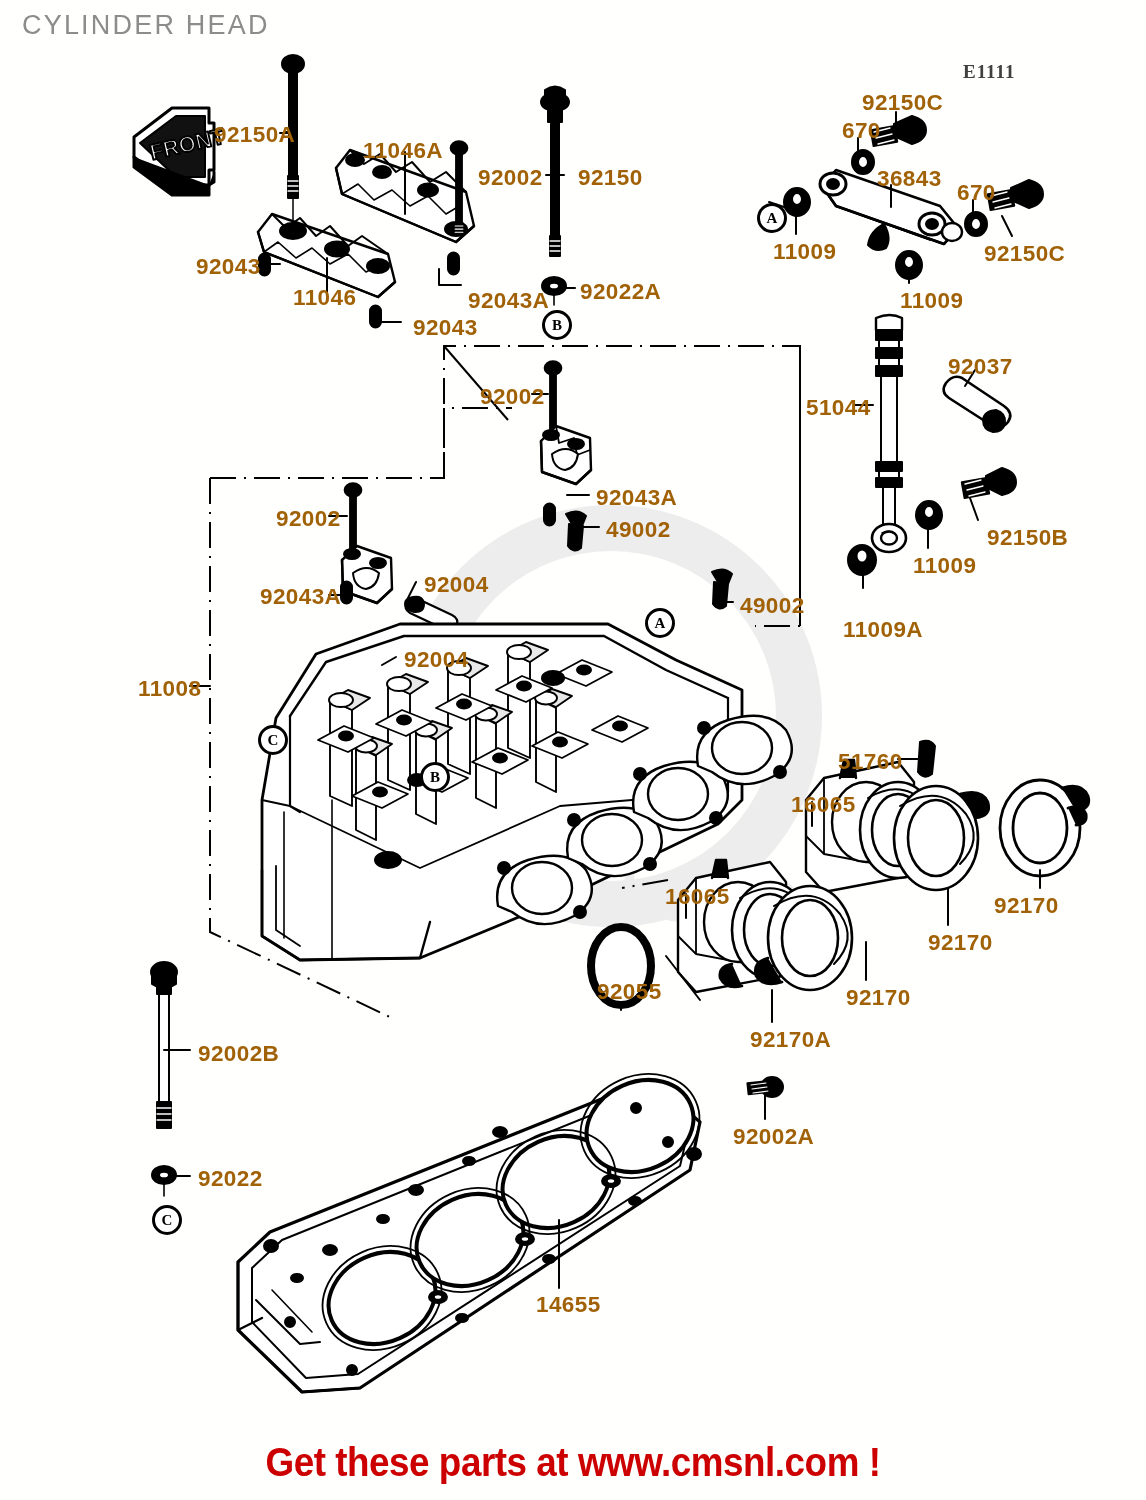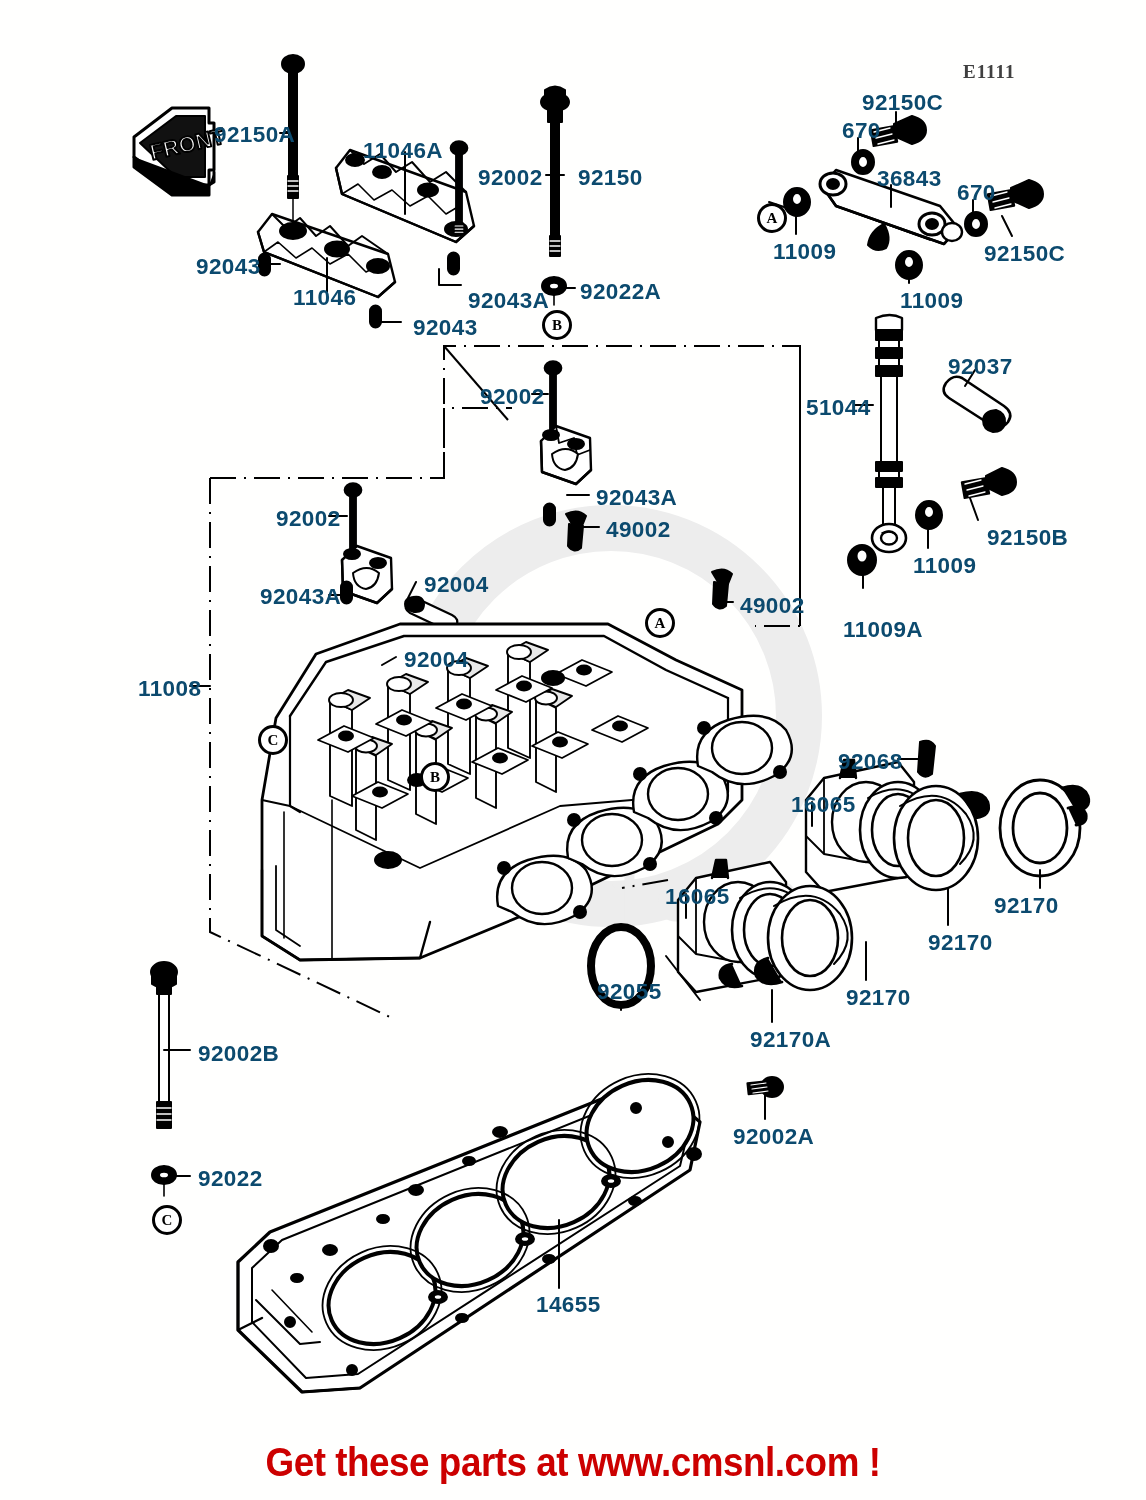--- a/index.html
+++ b/index.html
@@ -9,41 +9,42 @@
 
   .title{position:absolute;left:22px;top:10px;font-size:27px;letter-spacing:2.2px;
          color:#8c8c8c;font-weight:400;font-family:"Liberation Sans",sans-serif;}
   .ecode{position:absolute;left:963px;top:61px;font-size:19px;color:#404040;
          font-family:"Liberation Serif",serif;font-weight:700;letter-spacing:1px;}
   .footer{position:absolute;left:0;top:1440px;width:1146px;text-align:center;
           color:#cc0000;font-size:40px;font-weight:700;letter-spacing:-0.5px;
           font-family:"Liberation Sans",sans-serif;transform:scaleX(.92);}
 
   
-  .lbl{position:absolute;font-size:22.5px;font-weight:700;color:#0c4a6e;
+  .lbl{position:absolute;font-size:22.5px;font-weight:700;color:#a16207;
        white-space:nowrap;letter-spacing:.4px;line-height:1;
        font-family:"Liberation Sans",sans-serif;}
 
   
   .circ{position:absolute;border:3px solid #000;border-radius:50%;
         width:24px;height:24px;display:flex;align-items:center;justify-content:center;
         font-size:15px;font-weight:700;background:#fff;color:#000;
         font-family:"Liberation Serif",serif;}
   svg.ov{position:absolute;left:0;top:0;width:1146px;height:1500px;overflow:visible;}
 
   .wm{position:absolute;color:#ededed;font-weight:700;pointer-events:none;}
 </style>
 </head>
 <body>
 
 <div id="stage">
 
   <div class="wm" style="left:400px;top:505px;width:330px;height:330px;border:46px solid #ededed;border-radius:50%;"></div>
   <div class="wm" style="left:262px;top:855px;font-size:72px;letter-spacing:-2px;font-family:'Liberation Sans',sans-serif;">www.cmsnl.com</div>
 
+  <div class="title">CYLINDER HEAD</div>
   <div class="ecode">E1111</div>
   <div class="footer">Get these parts at www.cmsnl.com !</div>
 
   <svg class="ov" viewBox="0 0 1146 1500">
     <defs>
       <g id="hexbolt">
         <ellipse cx="0" cy="0" rx="11" ry="9" fill="#000"></ellipse>
         <rect x="-4" y="6" width="8" height="92" fill="#000"></rect>
         <rect x="-2.5" y="10" width="2" height="80" fill="#fff" opacity=".75"></rect>
         <rect x="-5" y="96" width="10" height="16" fill="#000"></rect>
@@ -591,21 +592,21 @@
       <div class="lbl" style="left: 276px; top: 508px;">92002</div>
       <div class="lbl" style="left: 606px; top: 519px;">49002</div>
       <div class="lbl" style="left: 954px; top: 527px; margin-left: 33px;">92150B</div>
       <div class="lbl" style="left: 913px; top: 555px;">11009</div>
       <div class="lbl" style="left: 260px; top: 586px;">92043A</div>
       <div class="lbl" style="left: 424px; top: 574px;">92004</div>
       <div class="lbl" style="left: 740px; top: 595px;">49002</div>
       <div class="lbl" style="left: 843px; top: 595px; margin-top: 24px;">11009A</div>
       <div class="lbl" style="left: 404px; top: 649px;">92004</div>
       <div class="lbl" style="left: 138px; top: 678px;">11008</div>
-      <div class="lbl" style="left: 838px; top: 751px;">92068</div>
+      <div class="lbl" style="left: 838px; top: 751px;">51760</div>
       <div class="lbl" style="left: 791px; top: 794px;">16065</div>
       <div class="lbl" style="left: 994px; top: 895px;">92170</div>
       <div class="lbl" style="left: 928px; top: 932px;">92170</div>
       <div class="lbl" style="left: 665px; top: 886px;">16065</div>
       <div class="lbl" style="left: 846px; top: 987px;">92170</div>
       <div class="lbl" style="left: 597px; top: 981px;">92055</div>
       <div class="lbl" style="left: 750px; top: 1029px; text-align: center;">92170A</div>
       <div class="lbl" style="left: 733px; top: 1126px;">92002A</div>
       <div class="lbl" style="left: 198px; top: 1043px;">92002B</div>
       <div class="lbl" style="left: 198px; top: 1168px;">92022</div>

